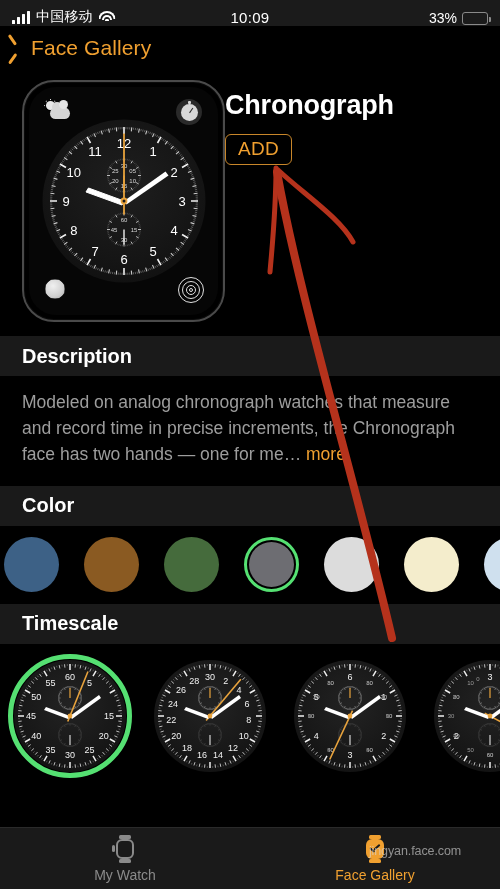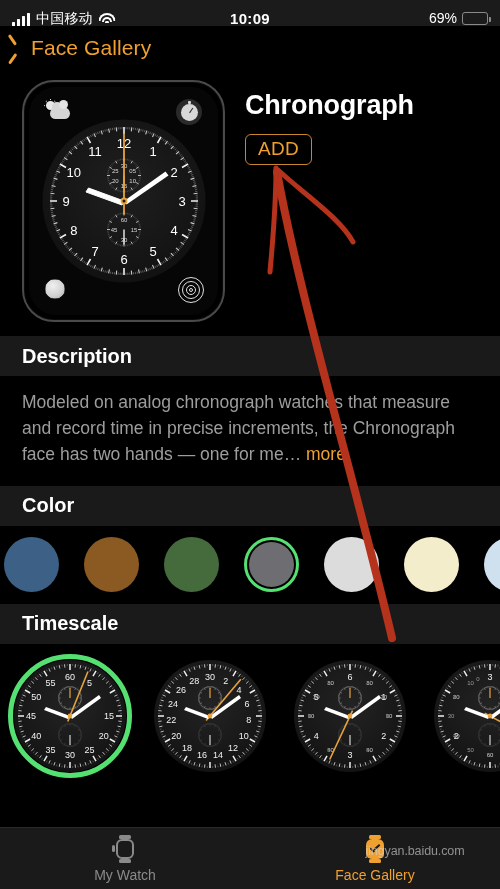--- a/index.html
+++ b/index.html
@@ -10,22 +10,22 @@
     color:#fff;
     overflow:hidden;
     position:relative;
   }
 
   
   .status-bar {
     height:26px;
     background:#1b1b1b;
     display:flex;
-    align-items:flex-start;
-    padding:10px 12px;
+    align-items:flex-end;
+    padding:0 12px;
     position:relative;
   }
   .status-left { display:flex; align-items:center; gap:6px; }
   .signal-bars { display:flex; align-items:flex-end; gap:2px; height:13px; }
   .signal-bars i { width:3px; background:#fff; border-radius:0.5px; display:block; }
   .signal-bars i:nth-child(1){ height:4px; }
   .signal-bars i:nth-child(2){ height:7px; }
   .signal-bars i:nth-child(3){ height:10px; }
   .signal-bars i:nth-child(4){ height:13px; }
   .carrier { font-size:14px; color:#fff; letter-spacing:0.2px; }
@@ -33,21 +33,21 @@
   .wifi span {
     position:absolute; left:50%; transform:translateX(-50%);
     border:2px solid #fff; border-bottom:none;
     border-radius:50% 50% 0 0 / 100% 100% 0 0;
   }
   .wifi span.a { width:17px; height:8px; top:0; }
   .wifi span.b { width:10px; height:5px; top:4px; }
   .wifi span.c { width:4px; height:2px; top:8px; border-width:2px; }
   .status-time {
     position:absolute; left:0; right:0; text-align:center;
-    font-size:15px; font-weight:700; color:#fff; letter-spacing:0.3px;
+    font-size:15px; font-weight:400; color:#fff; letter-spacing:0.3px;
   }
   .status-right {
     margin-left:auto; display:flex; align-items:center; gap:5px;
     position:relative; z-index:2;
   }
   .battery-pct { font-size:14px; color:#fff; }
   .battery {
     width:26px; height:13px; border:1.5px solid #8a8a8a;
     border-radius:3px; padding:1.5px; position:relative;
   }
@@ -146,21 +146,21 @@
 
   
   .dial {
     position:absolute; left:50%; top:50%; transform:translate(-50%,-50%);
     width:163px; height:163px; border-radius:50%;
     background:radial-gradient(circle at 50% 42%, #1f1f1f 0%, #151515 58%, #0c0c0c 100%);
   }
   .dial svg { position:absolute; inset:0; width:100%; height:100%; }
 
   
-  .title-col { padding-left:20px; padding-top:10px; }
+  .title-col { padding-top:10px; }
   .face-title { font-size:27px; font-weight:bold; letter-spacing:-0.2px; color:#fff; }
   .add-btn {
     margin-top:13px; display:inline-block;
     border:1.3px solid #c8862a; border-radius:6px;
     color:#f0a030; font-size:19px; padding:3px 12px 4px;
     background:transparent; cursor:pointer; letter-spacing:0.3px;
   }
 
   
   .section-header {
@@ -308,21 +308,21 @@
     </span>
     <span class="carrier">中国移动</span>
     <span class="wifi">
       <span class="a"></span>
         <span class="b"></span>
         <span class="c"></span>
     </span>
   </div>
   <div class="status-time">10:09</div>
   <div class="status-right">
-    <span class="battery-pct">69%</span>
+    <span class="battery-pct">33%</span>
     <span class="battery"><span class="battery-fill"></span></span>
   </div>
 </div>
 
 <div class="nav-bar">
   <div class="back-btn">
     <span class="chevron-left"></span>
     <span class="back-label">Face Gallery</span>
   </div>
 </div>
@@ -1910,20 +1910,20 @@
       <span class="band-t"></span>
         <span class="case"></span>
       <span class="chk"></span>
         <span class="band-b"></span>
     </span>
     <span class="tab-label">Face Gallery</span>
   </div>
 </div>
 
 <div class="watermark">
-  <div class="wm-url">jingyan.baidu.com</div>
+  <div class="wm-url">jingyan.face.com</div>
 </div>
 
 <svg class="annotation" viewBox="0 0 500 889">
   <path d="M277 172 C 300 300, 355 480, 392 638" stroke="#b5321c" stroke-width="8" fill="none" stroke-linecap="round"></path>
   <path d="M276 168 C 276 210, 272 248, 270 272" stroke="#b5321c" stroke-width="5" fill="none" stroke-linecap="round"></path>
   <path d="M278 170 C 305 195, 340 218, 353 242" stroke="#b5321c" stroke-width="5" fill="none" stroke-linecap="round"></path>
 </svg>
 
 </body></html>

